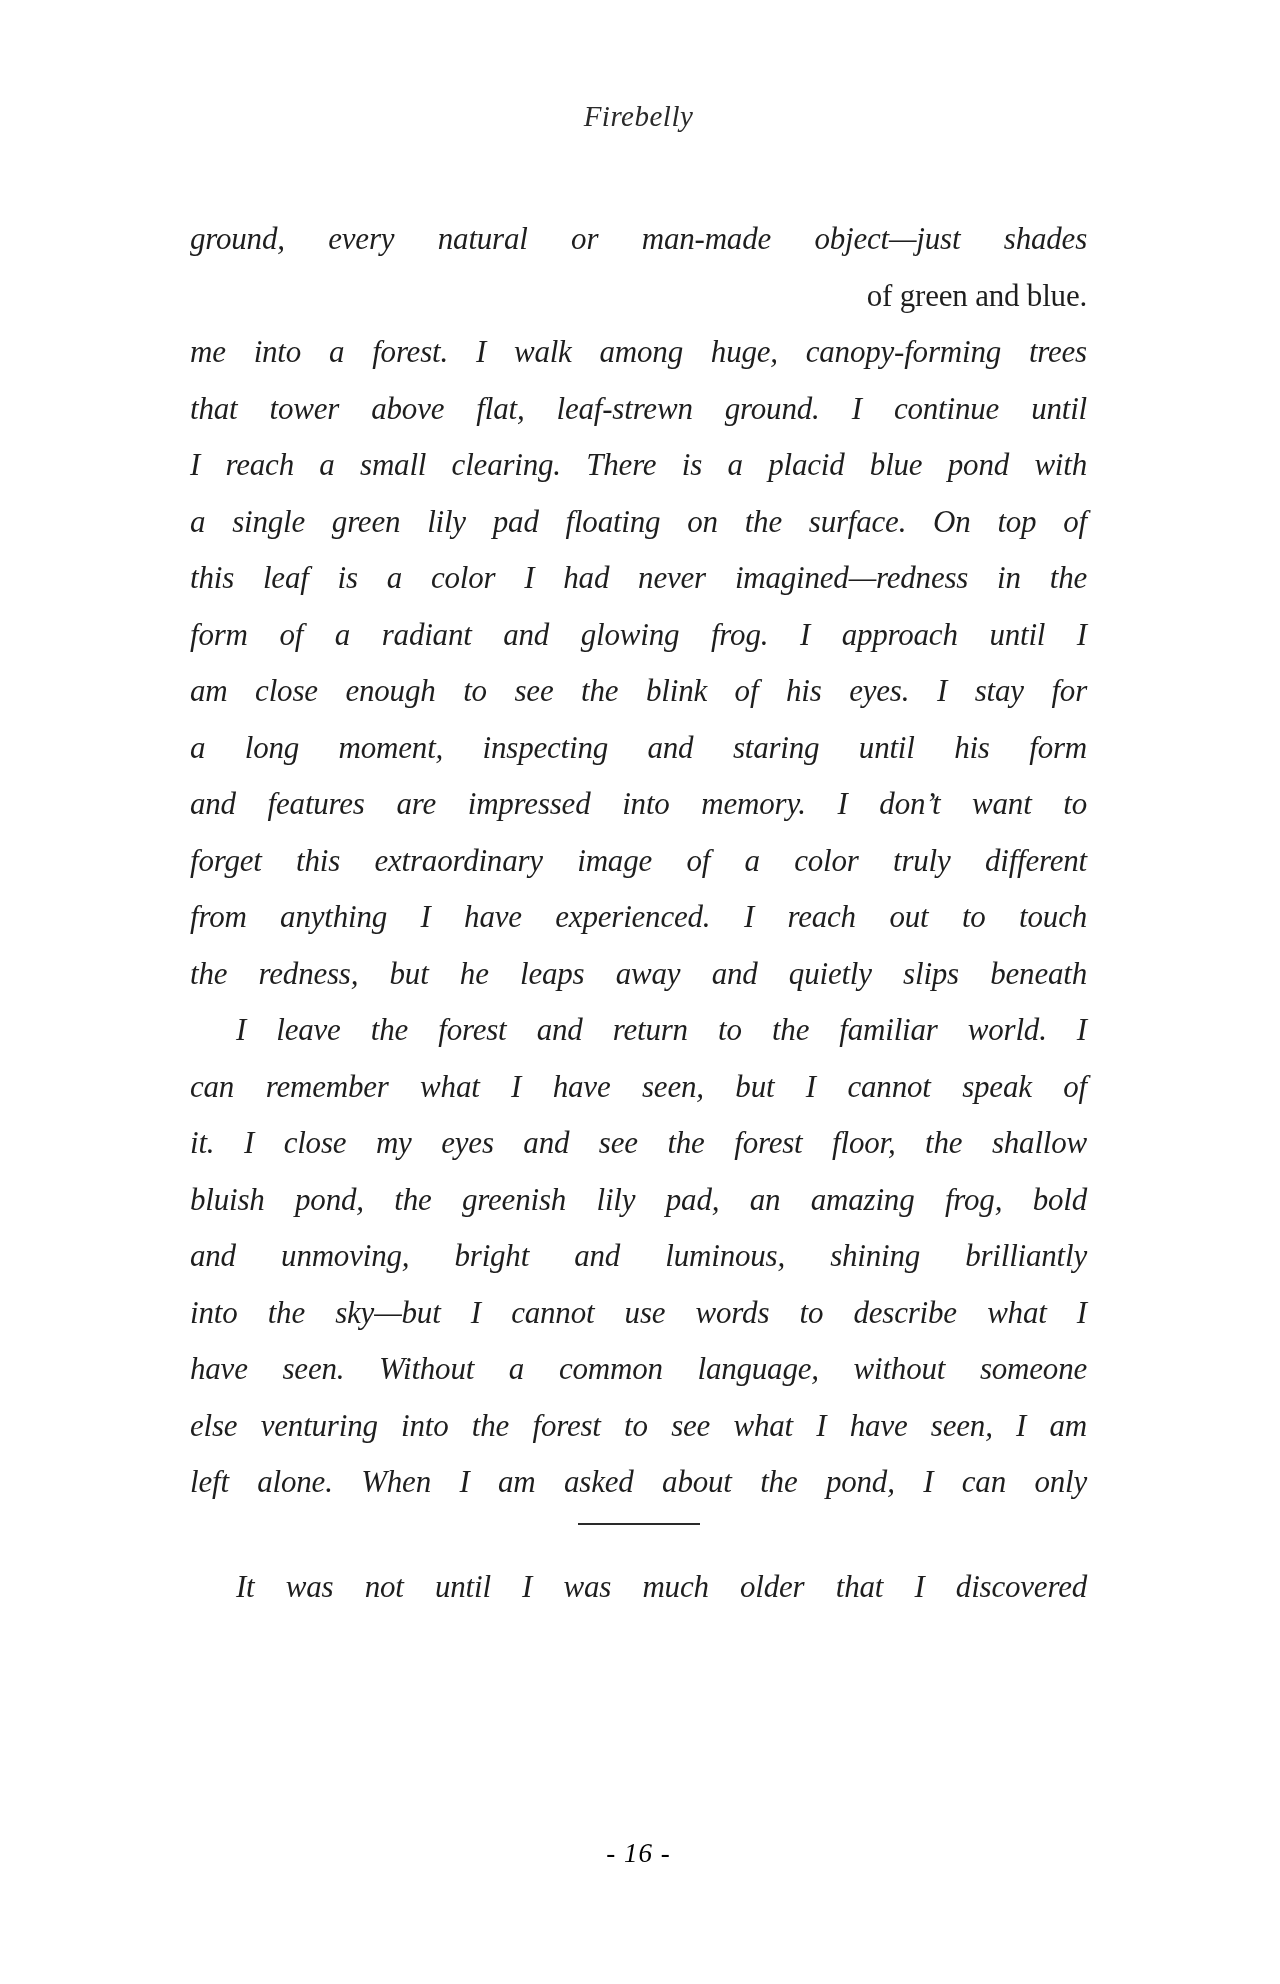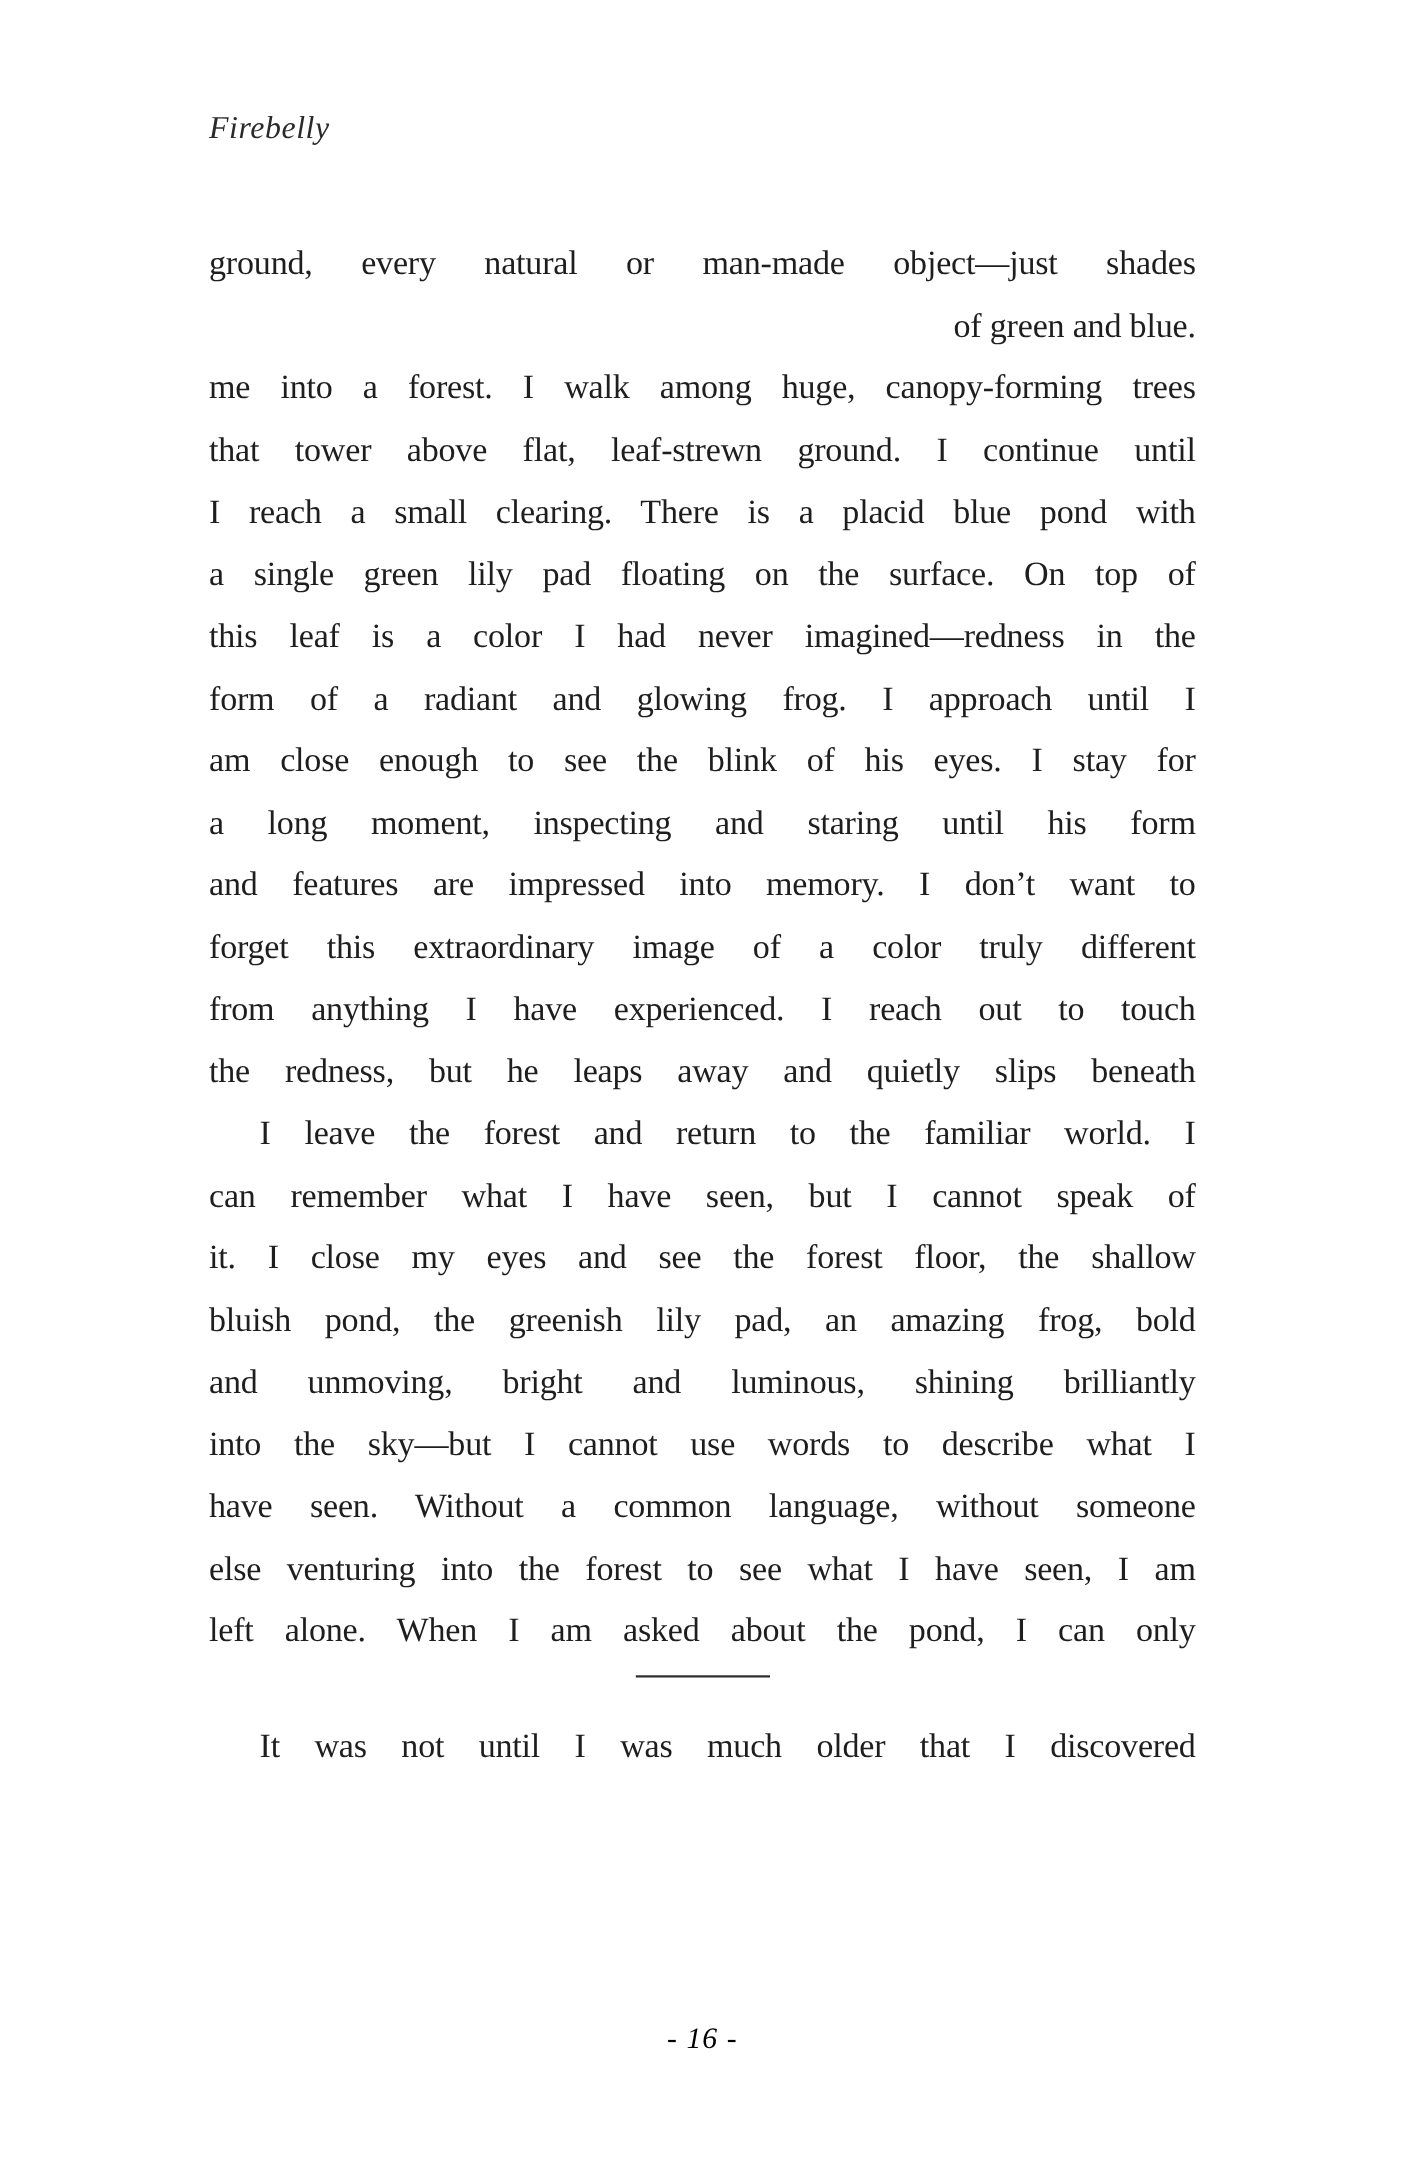--- a/index.html
+++ b/index.html
@@ -14,21 +14,21 @@
     background: #ffffff;
     color: #1e1e1e;
     font-family: "Liberation Serif", "DejaVu Serif", serif;
     overflow: hidden;
   }
   .running-header {
     position: absolute;
     top: 100px;
     left: 190px;
     width: 897px;
-    text-align: left;
+    text-align: center;
     font-style: italic;
     font-size: 29px;
     letter-spacing: 0.5px;
     color: #2a2a2a;
   }
   .text-block {
     position: absolute;
     top: 211px;
     left: 190px;
     width: 897px;
@@ -38,20 +38,21 @@
     color: #1e1e1e;
   }
   .line {
     white-space: nowrap;
     text-align: right;
   }
   .line.just {
     white-space: normal;
     text-align: justify;
     text-align-last: justify;
+    font-style: italic;
   }
   .line.indent {
     padding-left: 46px;
   }
   .section-divider {
     width: 122px;
     height: 2px;
     background: #2a2a2a;
     margin: 12px auto 0 auto;
   }

